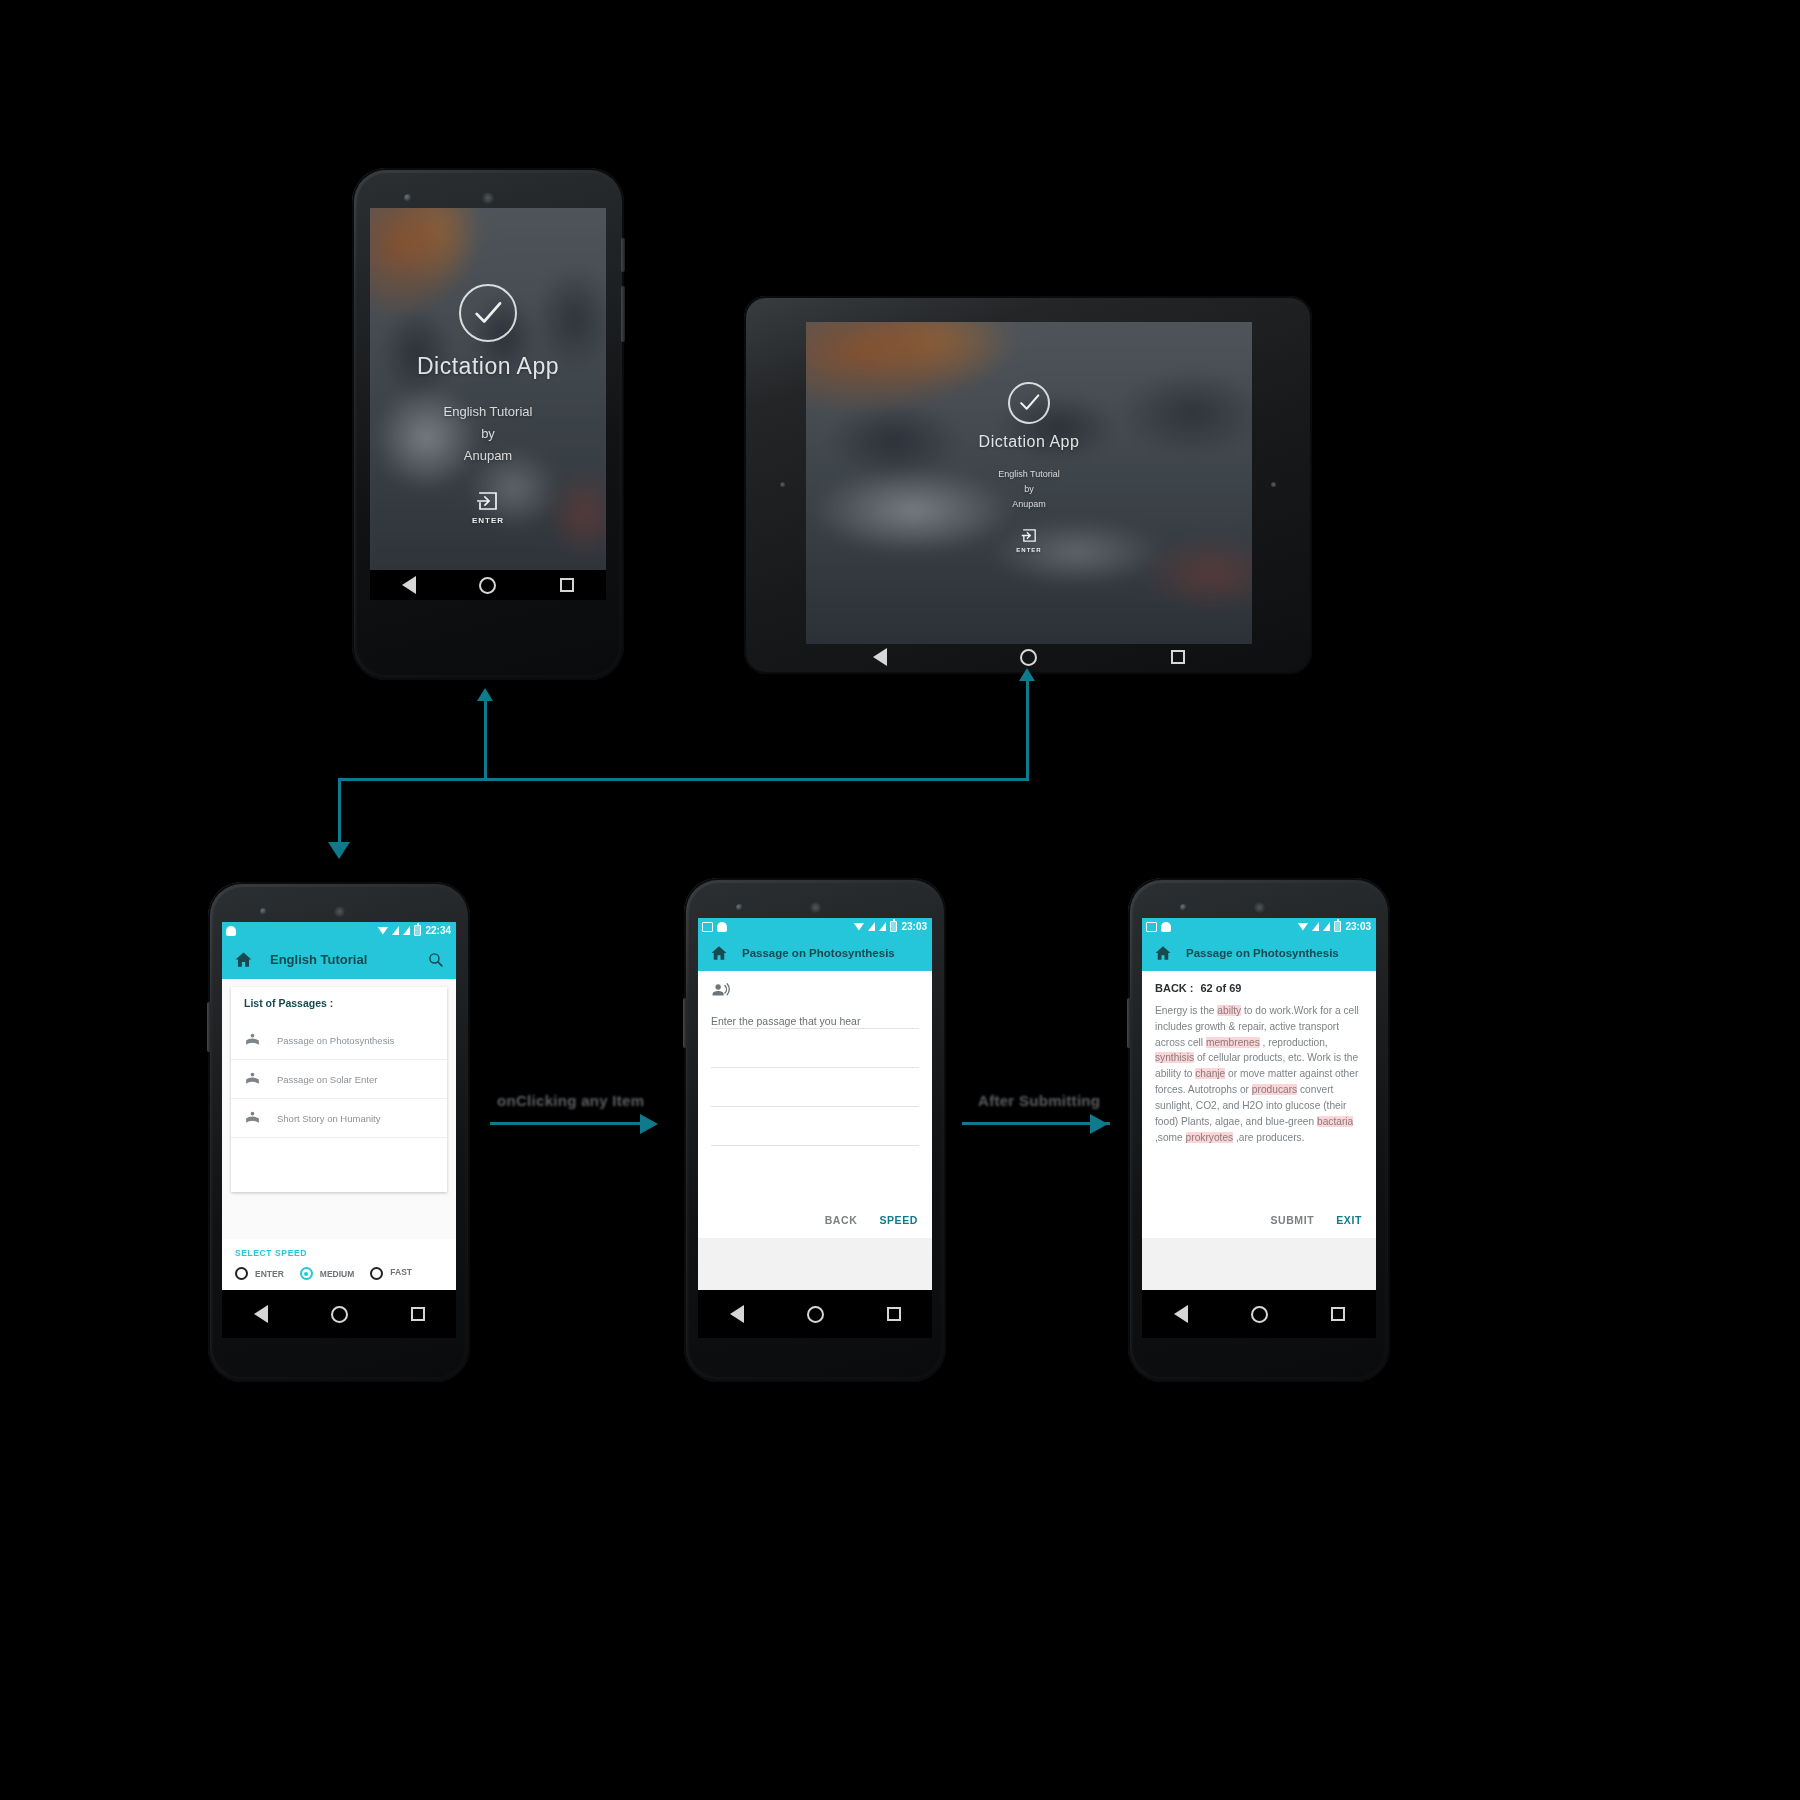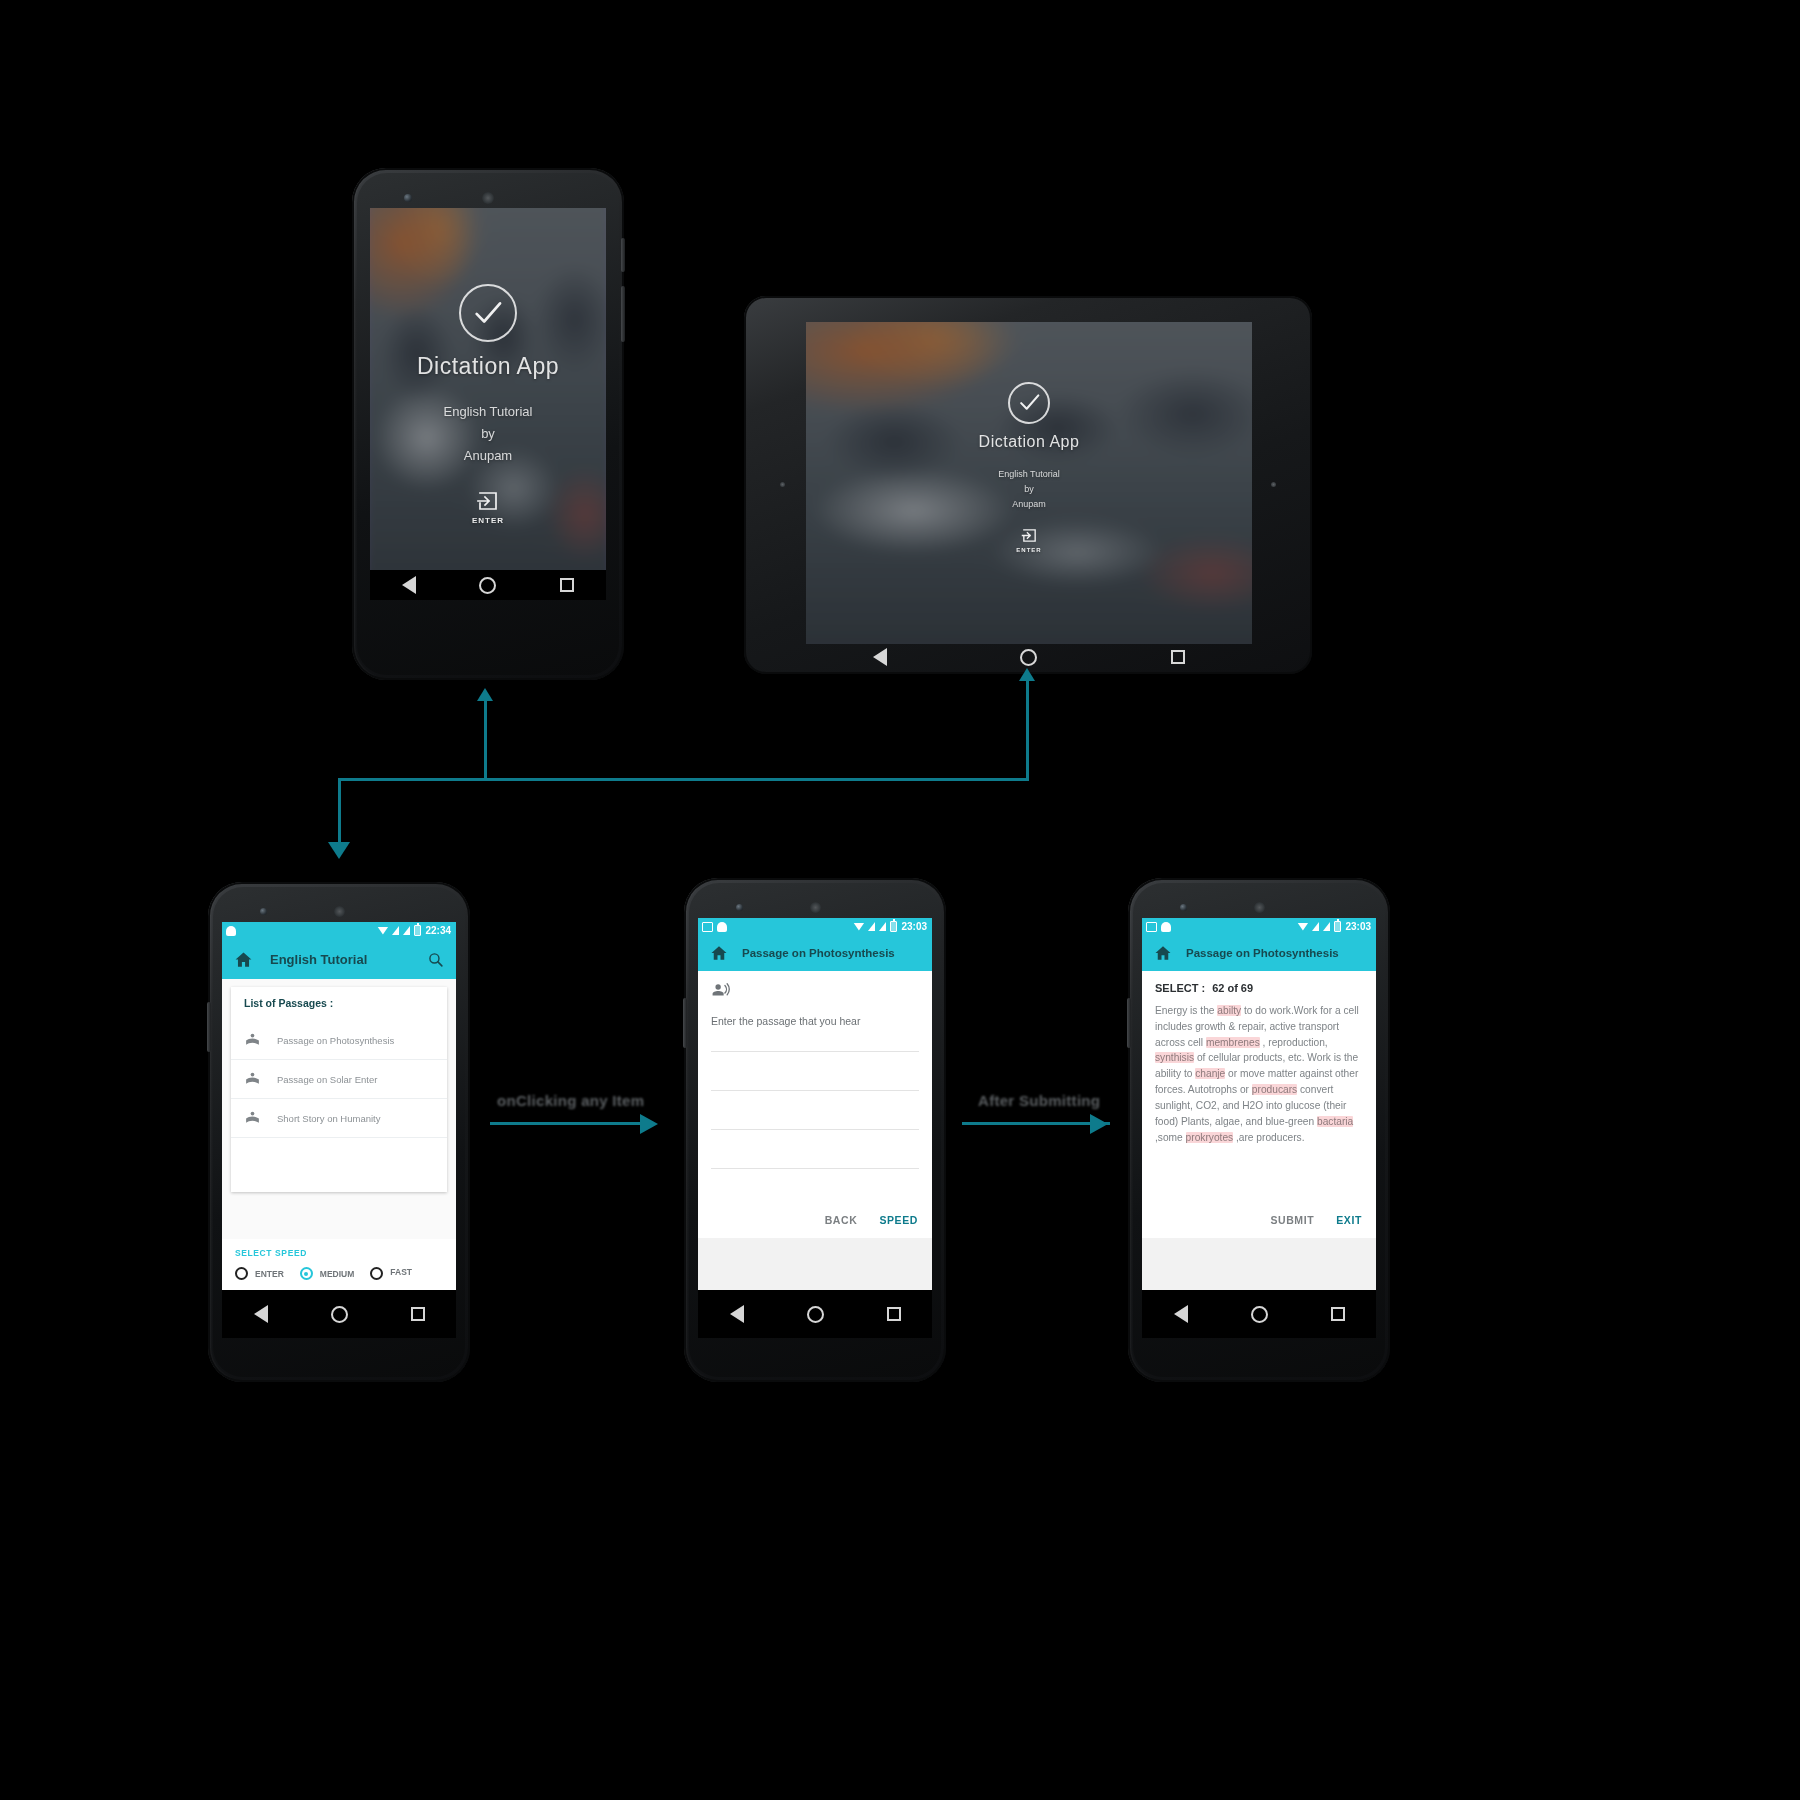--- a/index.html
+++ b/index.html
@@ -350,21 +350,21 @@
         <div class="appbar-title" style="font-size:11.5px; margin-left:14px;">Passage on Photosynthesis</div>
       </div>
 
       <div style="position:absolute; left:0; right:0; top:53px; bottom:100px; background:#fff; padding:11px 13px 0 13px;">
         <svg width="19" height="19" viewBox="0 0 24 24">
           <circle cx="9" cy="6.3" r="3.4" fill="#6f7478"></circle>
           <path d="M9 11.3 C5.4 11.3 2 12.6 2 14.8 v2.2 h14 v-2.2 C16 12.6 12.6 11.3 9 11.3z" fill="#6f7478"></path>
           <path d="M17.6 4.4 a7 7 0 0 1 0 9.6" fill="none" stroke="#6f7478" stroke-width="1.7" stroke-linecap="round"></path>
           <path d="M20.4 2.2 a10.5 10.5 0 0 1 0 14" fill="none" stroke="#6f7478" stroke-width="1.7" stroke-linecap="round"></path>
         </svg>
-        <div class="hint field-line" style="font-size:10.5px; margin-top:10px; padding-bottom:24px;">Enter the passage that you hear</div>
+        <div class="hint field-line" style="font-size:10.5px; margin-top:10px; padding-bottom:1px;">Enter the passage that you hear</div>
         <div class="field-line" style="height:39px;"></div>
         <div class="field-line" style="height:39px;"></div>
         <div class="field-line" style="height:39px;"></div>
 
         <div style="position:absolute; right:14px; bottom:12px; display:flex; gap:22px; align-items:center;">
           <span class="btn-flat btn-grey" style="font-size:10.5px;">BACK</span>
           <span class="btn-flat btn-teal" style="font-size:10.5px;">SPEED</span>
         </div>
       </div>
 
@@ -407,21 +407,21 @@
 
       <div class="appbar" style="top:17px; height:36px; padding:0 12px;">
         <svg width="18" height="18" viewBox="0 0 24 24">
           <path d="M12 3 L22 12 h-3 v9 h-5 v-6 h-4 v6 H5 v-9 H2 Z" fill="#17494f"></path>
         </svg>
         <div class="appbar-title" style="font-size:11.5px; margin-left:14px;">Passage on Photosynthesis</div>
       </div>
 
       <div style="position:absolute; left:0; right:0; top:53px; bottom:100px; background:#fff; padding:11px 13px 0 13px;">
         <div style="display:flex; align-items:baseline; gap:7px;">
-          <span class="score-line" style="font-size:11px;">SELECT :</span>
+          <span class="score-line" style="font-size:11px;">BACK :</span>
           <span class="score-line" style="font-size:11px;">62 of 69</span>
         </div>
         <div class="passage" style="font-size:10.2px; line-height:1.55; margin-top:9px;" id="passage-text"><span>Energy is the </span><span class="err">abilty</span><span> to do work.Work for a cell includes growth &amp; repair, active transport across cell </span><span class="err">membrenes</span><span> , reproduction, </span><span class="err">synthisis</span><span> of cellular products, etc. Work is the ability to </span><span class="err">chanje</span><span> or move matter against other forces. Autotrophs or </span><span class="err">producars</span><span> convert sunlight, CO2, and H2O into glucose (their food) Plants, algae, and blue-green </span><span class="err">bactaria</span><span> ,some </span><span class="err">prokryotes</span><span> ,are producers.</span></div>
 
         <div style="position:absolute; right:14px; bottom:12px; display:flex; gap:22px; align-items:center;">
           <span class="btn-flat btn-grey" style="font-size:10.5px;">SUBMIT</span>
           <span class="btn-flat btn-teal" style="font-size:10.5px;">EXIT</span>
         </div>
       </div>
 

